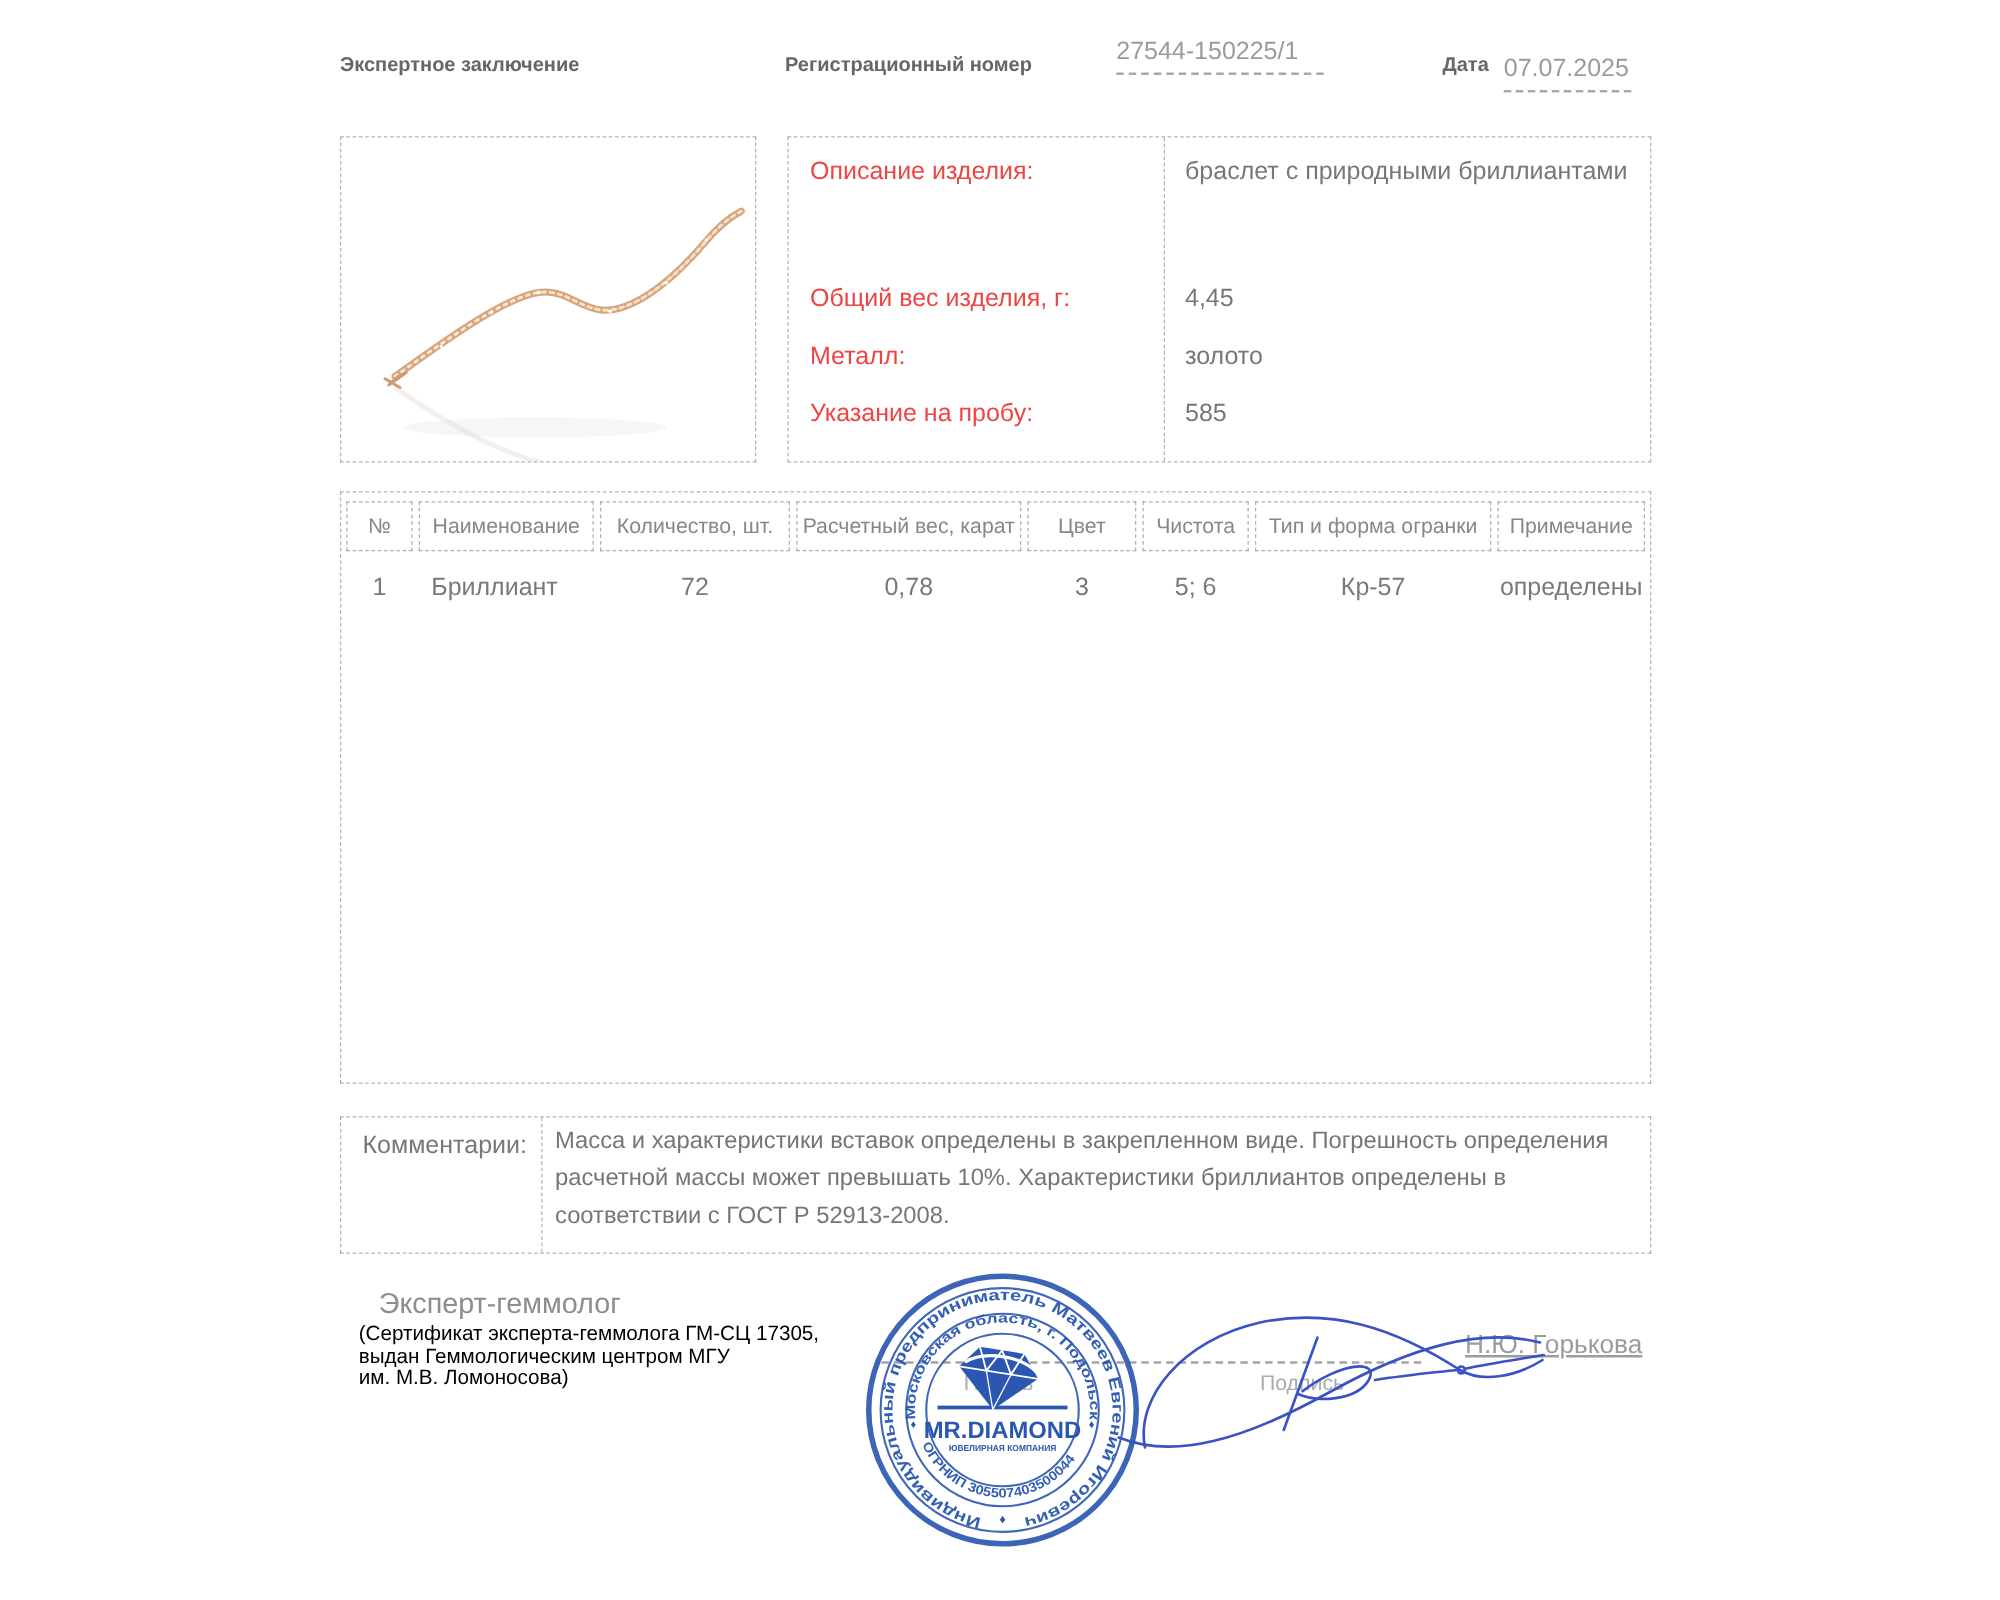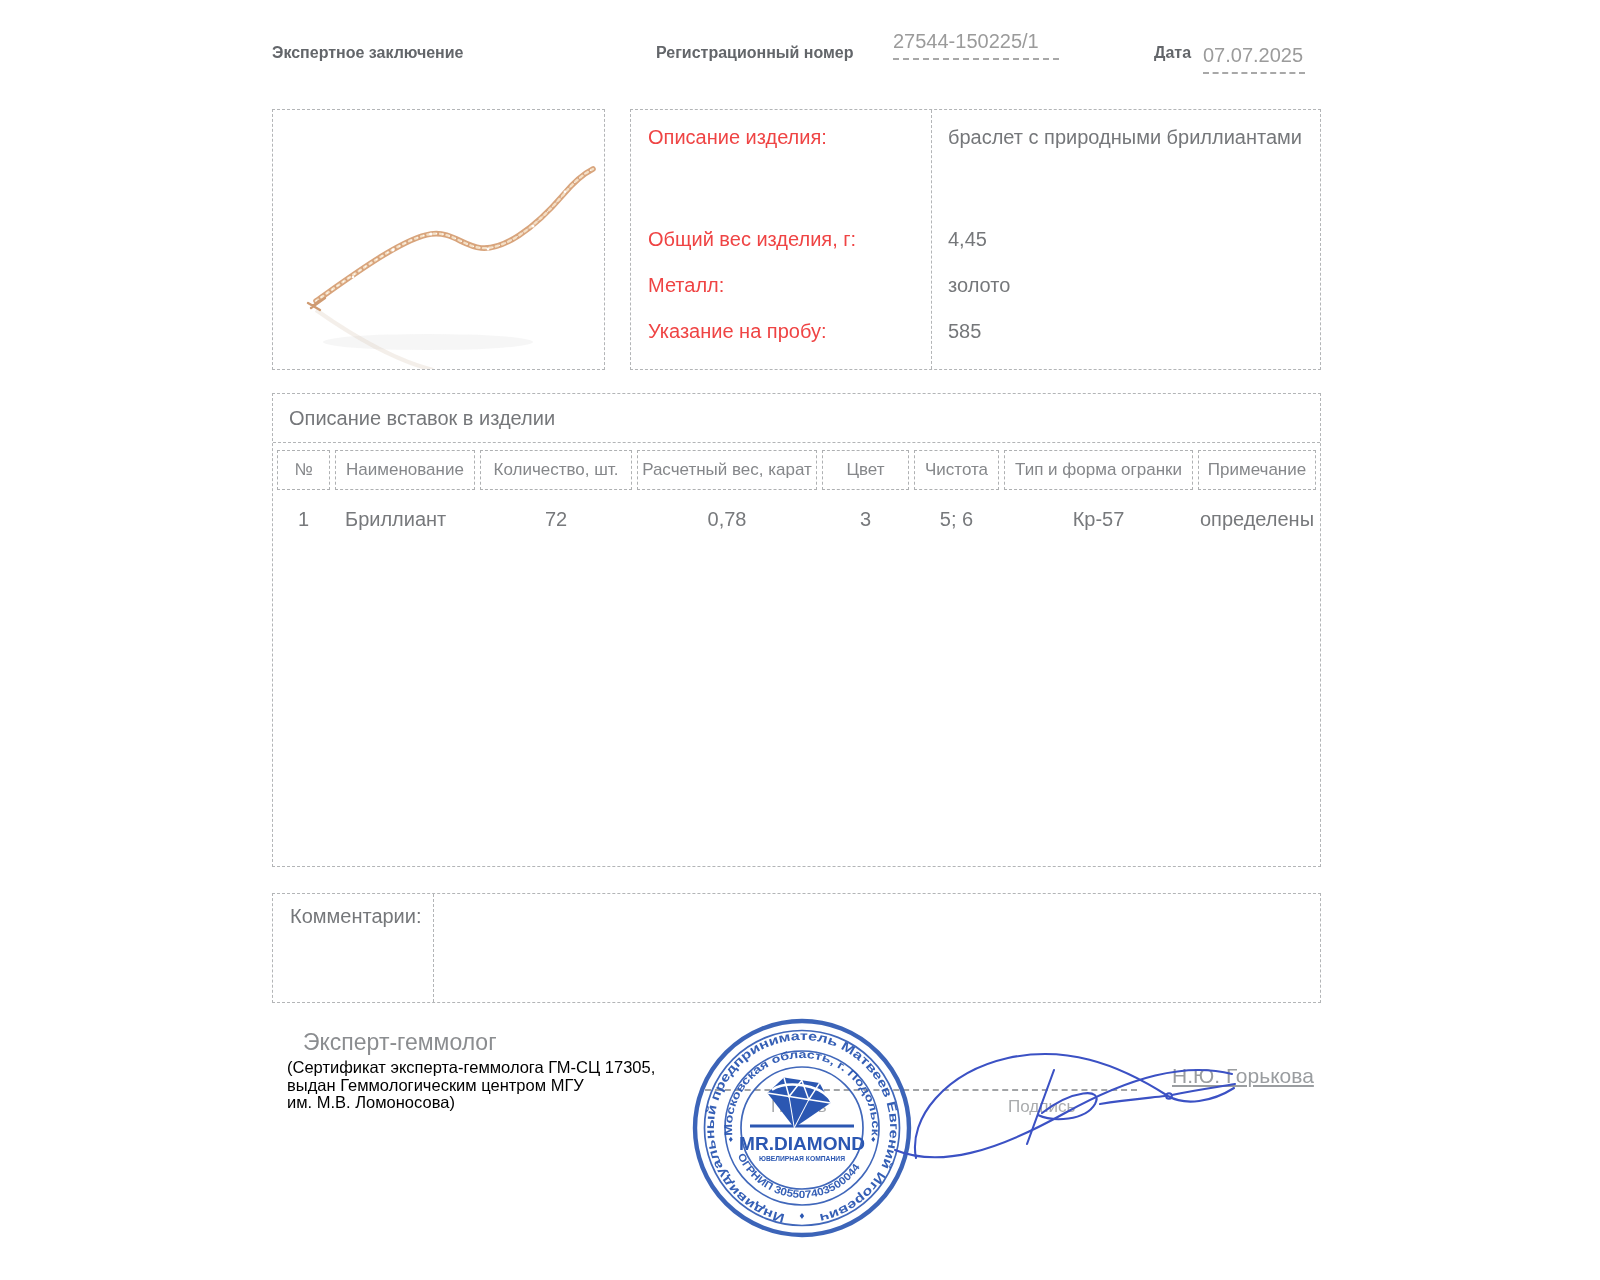--- a/index.html
+++ b/index.html
@@ -10,21 +10,21 @@
     color:#77797c; overflow:hidden;
   }
   .abs { position:absolute; }
   .dashed-box { position:absolute; border:1px dashed #b3b5b7; }
   .bold-label { font-weight:bold; color:#63666a; font-size:16px; }
   .value-grey { color:#9b9b9b; font-size:20px; }
   .underline-dash { display:inline-block; border-bottom:2px dashed #a8a8a8; padding-bottom:5px; }
 
   
   #hdr-title    { left:272px; top:44px; }
-  #hdr-reg-lbl  { left:656px; top:44px; }
+  #hdr-reg-lbl  { left:628px; top:44px; }
   #hdr-reg-val  { left:893px; top:30px; width:166px; }
   #hdr-date-lbl { left:1154px; top:44px; }
   #hdr-date-val { left:1203px; top:44px; width:102px; }
 
   
   #photo-box   { left:272px; top:109px; width:333px; height:261px; }
   #details-box { left:630px; top:109px; width:691px; height:261px; }
   #details-divider { position:absolute; left:300px; top:0; bottom:0; border-left:1px dashed #b3b5b7; }
   .detail-row { position:absolute; left:0; width:100%; font-size:20px; }
   .detail-row .dlabel { position:absolute; left:17px; top:0; color:#ef4444; }
@@ -107,21 +107,20 @@
     <span class="dlabel">Металл:</span>
     <span class="dvalue">золото</span>
   </div>
   <div class="detail-row drow3">
     <span class="dlabel">Указание на пробу:</span>
     <span class="dvalue">585</span>
   </div>
 </div>
 
 <div id="table-box" class="dashed-box">
-  <div id="table-title">Описание вставок в изделии</div>
   <div class="trow">
     <div class="hcell cw0">№</div>
     <div class="hcell cw1">Наименование</div>
     <div class="hcell cw2">Количество, шт.</div>
     <div class="hcell cw3">Расчетный вес, карат</div>
     <div class="hcell cw4">Цвет</div>
     <div class="hcell cw5">Чистота</div>
     <div class="hcell cw6">Тип и форма огранки</div>
     <div class="hcell cw7">Примечание</div>
   </div>
@@ -133,20 +132,21 @@
     <div class="dcell cw4">3</div>
     <div class="dcell cw5">5; 6</div>
     <div class="dcell cw6">Кр-57</div>
     <div class="dcell cw7">определены</div>
   </div>
 </div>
 
 <div id="comments-box" class="dashed-box">
   <div id="comments-divider"></div>
   <div id="comments-label">Комментарии:</div>
+  <div id="comments-text">Масса и характеристики вставок определены в закрепленном виде. Погрешность определения расчетной массы может превышать 10%. Характеристики бриллиантов определены в соответствии с ГОСТ Р 52913-2008.</div>
 </div>
 
 <div id="expert-title" class="abs">Эксперт-геммолог</div>
 <div id="expert-cert" class="abs">
   <div>(Сертификат эксперта-геммолога ГМ-СЦ 17305,</div>
   <div>выдан Геммологическим центром МГУ</div>
   <div>им. М.В. Ломоносова)</div>
 </div>
 
 <div id="caption-line" class="abs"></div>

